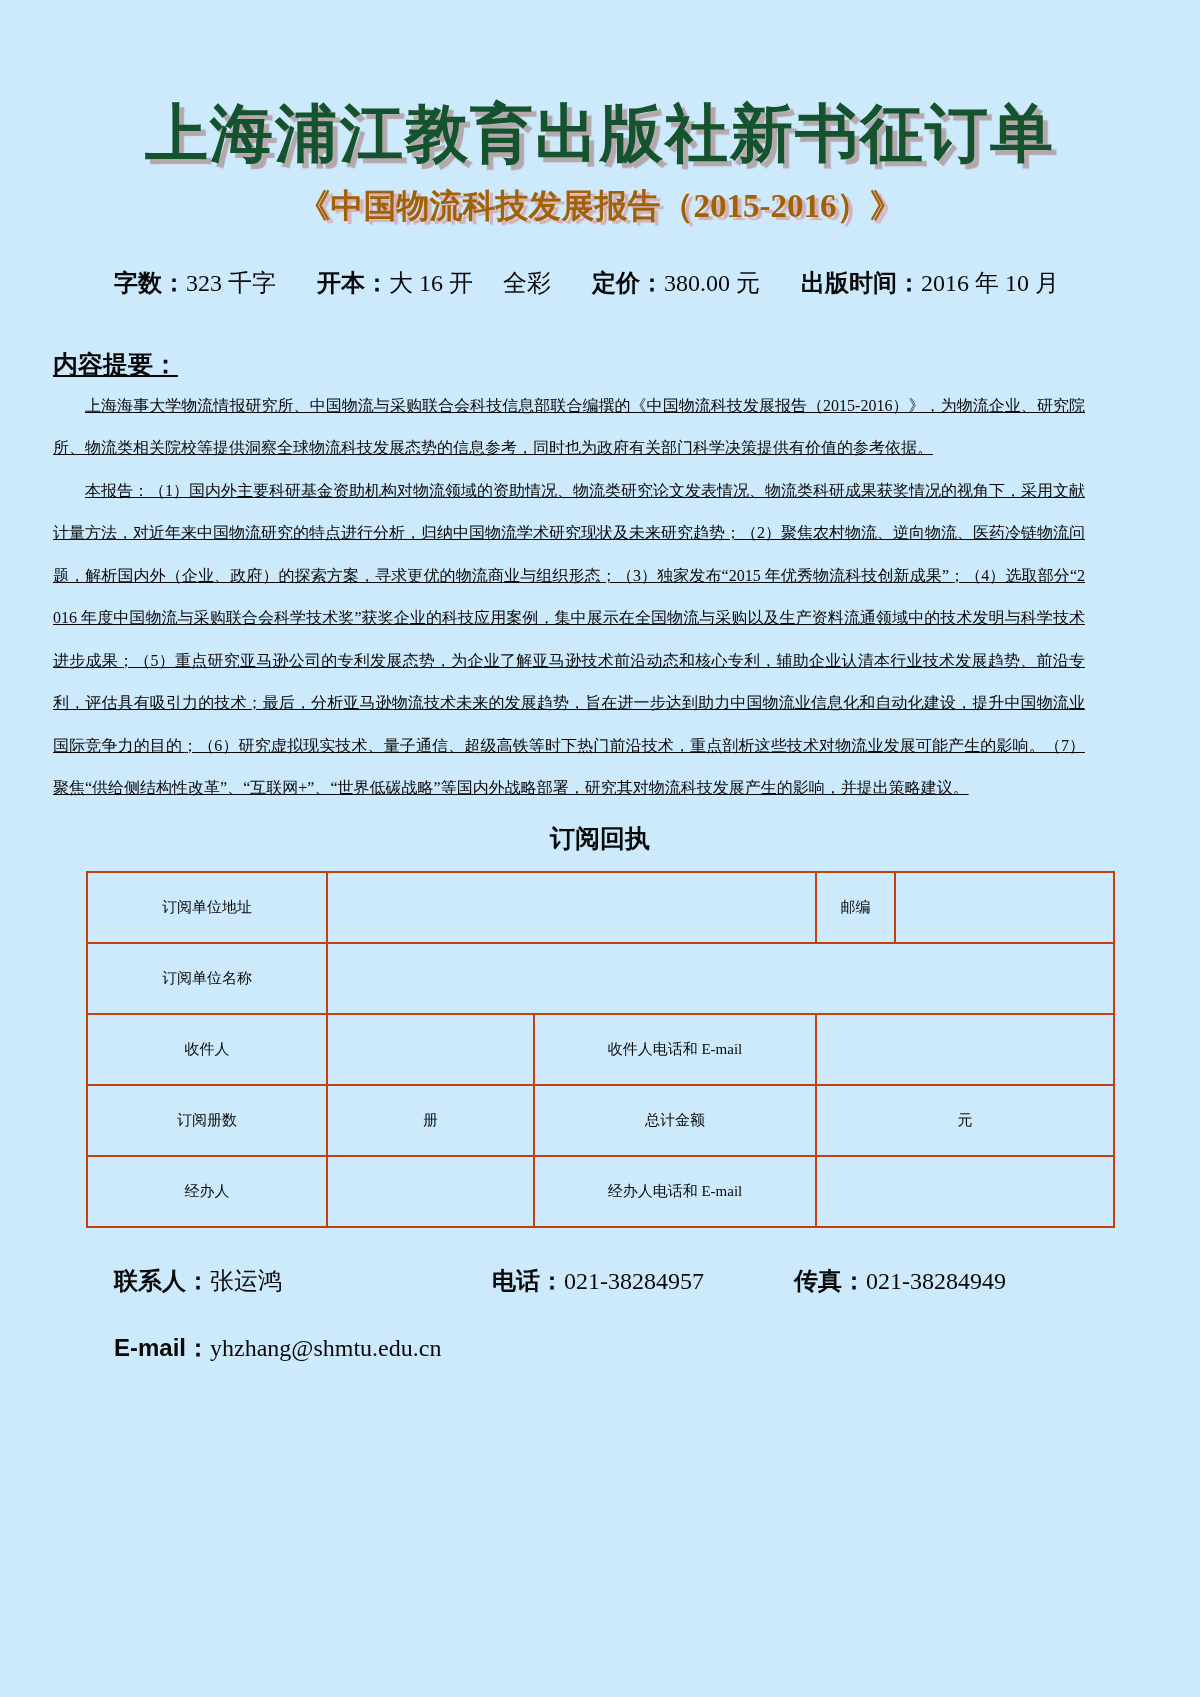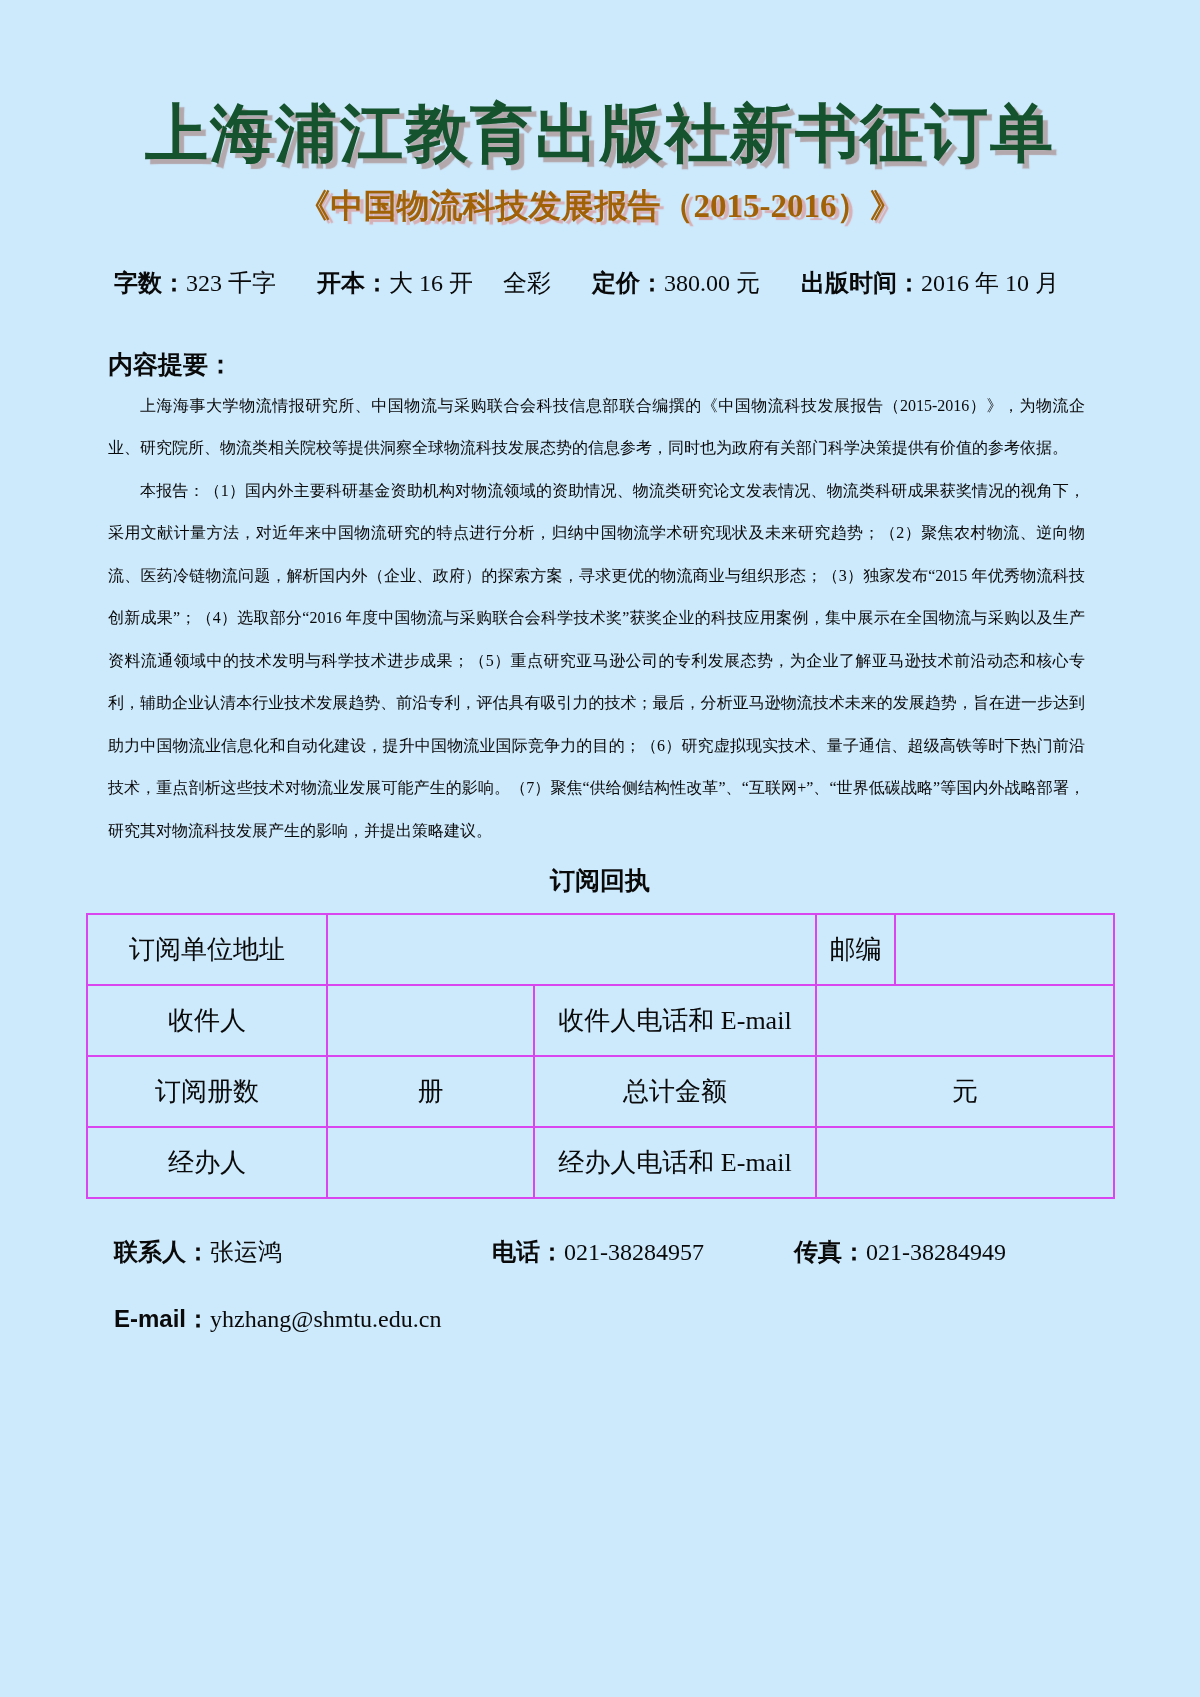--- a/index.html
+++ b/index.html
@@ -51,21 +51,22 @@
   }
   .info-item { margin-right: 41px; }
   .info-item:last-child { margin-right: 0; }
   .lbl {
     font-family: "Liberation Sans", "DejaVu Sans", sans-serif;
     font-weight: bold;
   }
   .info-extra { margin-left: 30px; }
   
   .summary {
-    margin: 0 115px 0 108px;
+    margin: 0 115px 0 53px;
+    text-decoration: underline;
   }
   .summary-heading {
     margin-top: 50px;
     font-family: "Liberation Sans", "DejaVu Sans", sans-serif;
     font-weight: bold;
     font-size: 25px;
     line-height: 30px;
   }
   .summary p {
     margin: 6px 0 0 0;
@@ -85,23 +86,23 @@
     line-height: 34px;
     font-family: "Liberation Serif", "DejaVu Serif", serif;
   }
   .form-table-wrap { margin: 15px 87px 0 86px; }
   table.order-table {
     border-collapse: collapse;
     table-layout: fixed;
     width: 1027px;
   }
   table.order-table td {
-    border: 2px solid #d946ef;
+    border: 2px solid #c2410c;
     height: 69px;
-    font-size: 26px;
+    font-size: 15px;
     padding: 0 10px;
     text-align: center;
     vertical-align: middle;
     overflow: hidden;
   }
   td.blank { padding: 0; }
   td.unit-cell {
     text-align: right;
     padding-right: 14px;
   }
@@ -154,20 +155,24 @@
         <col style="width:219px">
       </colgroup>
       <tbody>
         <tr>
           <td>订阅单位地址</td>
           <td class="blank" colspan="2"></td>
           <td>邮编</td>
           <td class="blank"></td>
         </tr>
         <tr>
+          <td>订阅单位名称</td>
+          <td class="blank" colspan="4"></td>
+        </tr>
+        <tr>
           <td>收件人</td>
           <td class="blank"></td>
           <td>收件人电话和 E-mail</td>
           <td class="blank" colspan="2"></td>
         </tr>
         <tr>
           <td>订阅册数</td>
           <td class="unit-cell">册</td>
           <td>总计金额</td>
           <td class="unit-cell" colspan="2">元</td>

